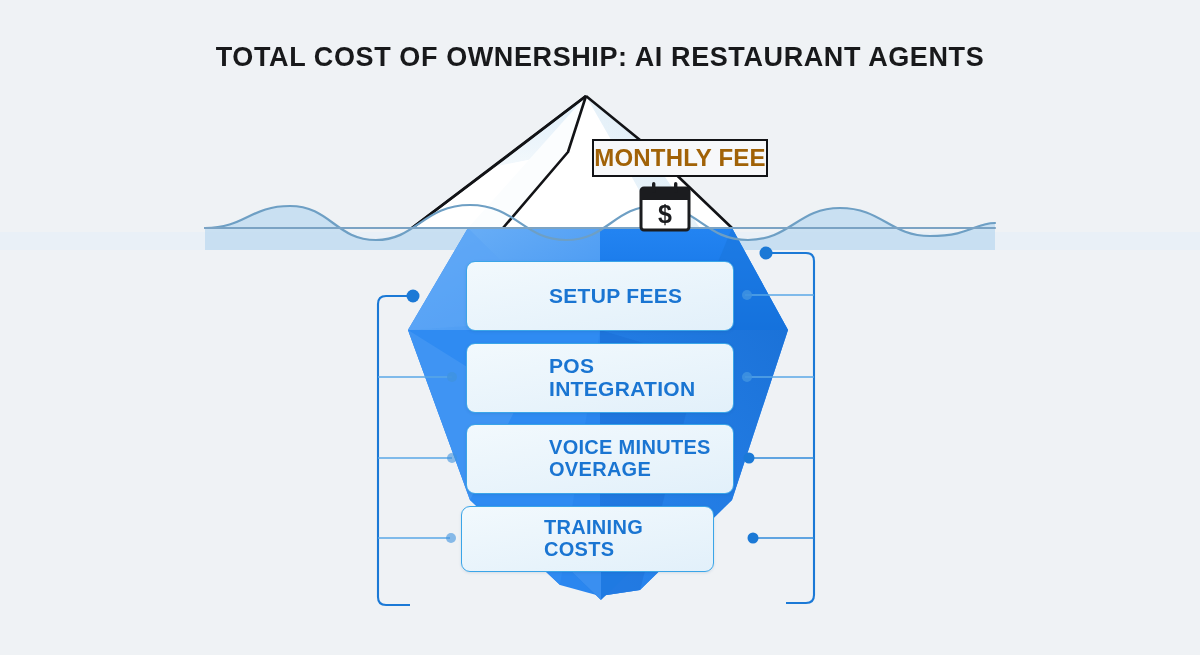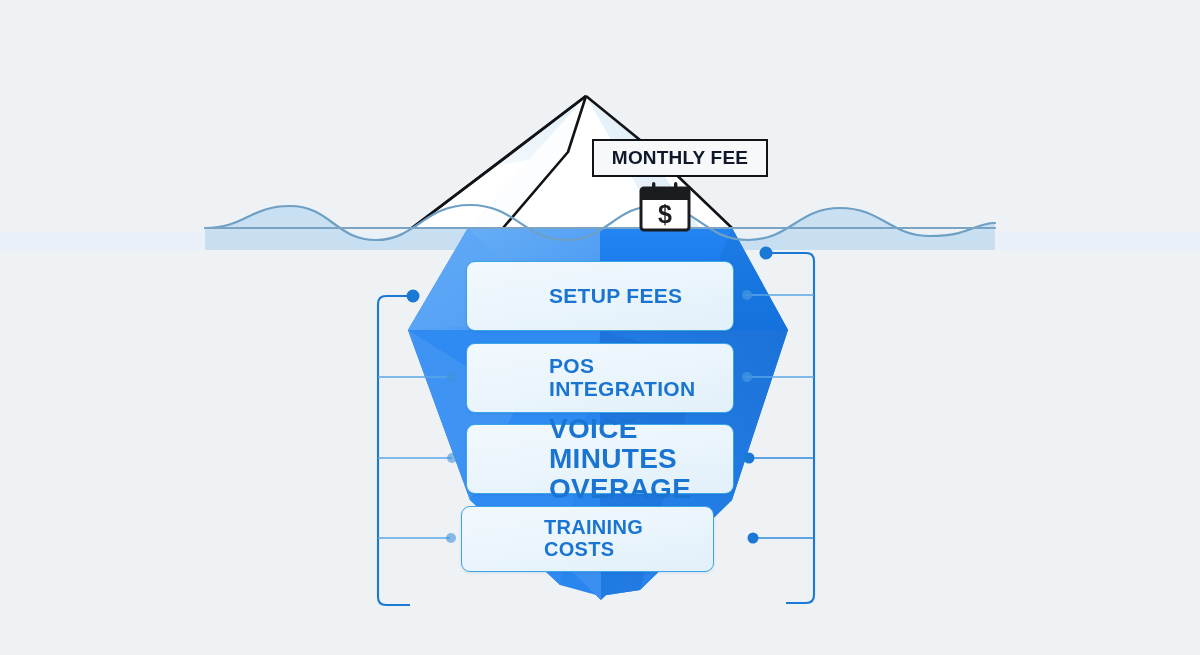--- a/index.html
+++ b/index.html
@@ -51,24 +51,24 @@
     width: 176px;
     height: 38px;
     background: #f7f8fa;
     border: 2.6px solid #121316;
     box-sizing: border-box;
     display: flex;
     align-items: center;
     justify-content: center;
   }
   .monthly-label {
-    font-size: 19px;
+    font-size: 24px;
     font-weight: bold;
     letter-spacing: 0.2px;
-    color: #0f172a;
+    color: #a16207;
     white-space: nowrap;
   }
 
   
   .cost-box {
     position: absolute;
     box-sizing: border-box;
     border-radius: 9px;
     border: 1.6px solid #3aa5e8;
     display: flex;
@@ -94,21 +94,21 @@
     line-height: 1.08;
     text-align: left;
     white-space: pre-line;
   }
 
   #box-setup    { left: 466px; top: 261px; width: 268px; height: 70px; }
   #box-pos      { left: 466px; top: 343px; width: 268px; height: 70px; }
   #box-voice    { left: 466px; top: 424px; width: 268px; height: 70px; }
   #box-training { left: 461px; top: 506px; width: 253px; height: 66px; }
 
-  #box-voice .cost-label  { font-size: 28px; }
+  #box-voice .cost-label  { font-size: 20px; }
   #box-training .cost-label { font-size: 20px; }
   #box-pos .cost-label { font-size: 21px; }
 </style>
 </head>
 <body>
 
 <div id="stage">
 
   <svg id="art" viewBox="0 0 1200 655">
     <defs>
@@ -330,20 +330,21 @@
 
       <g fill="#1a7ae0">
         <circle cx="16" cy="36" r="8.4"></circle>
         <path d="M 1.5,57 a14.5,13 0 0 1 29,0 Z"></path>
         <circle cx="51" cy="36" r="8.4"></circle>
         <path d="M 36.5,57 a14.5,13 0 0 1 29,0 Z"></path>
       </g>
     </g>
   </svg>
 
+  <div class="title">TOTAL COST OF OWNERSHIP: AI RESTAURANT AGENTS</div>
 
   <div class="monthly-box">
     <span class="monthly-label">MONTHLY FEE</span>
   </div>
 
   <div id="box-pos" class="cost-box">
     <span class="cost-icon"></span>
     <span class="cost-label">POS
 INTEGRATION</span>
   </div>

